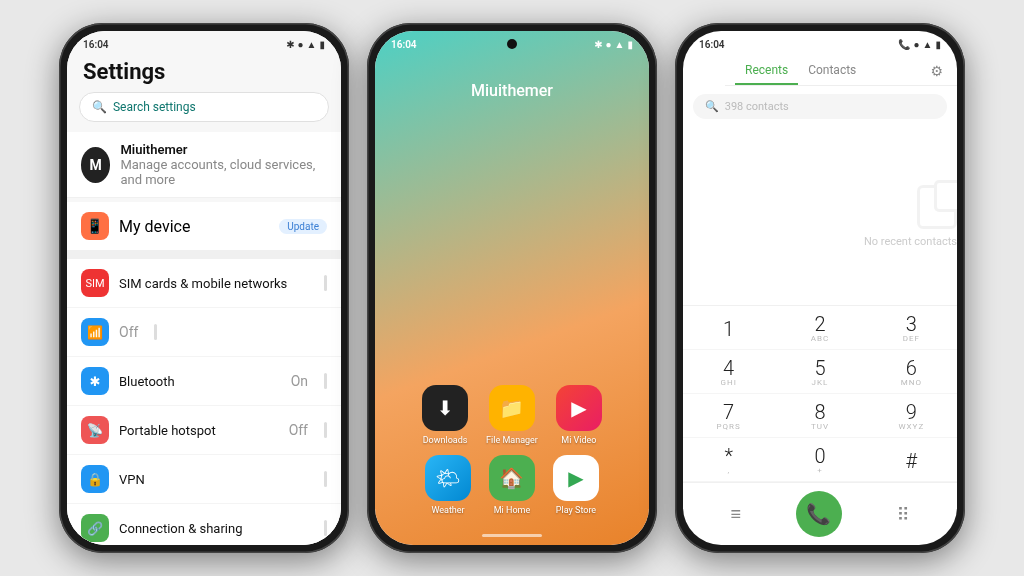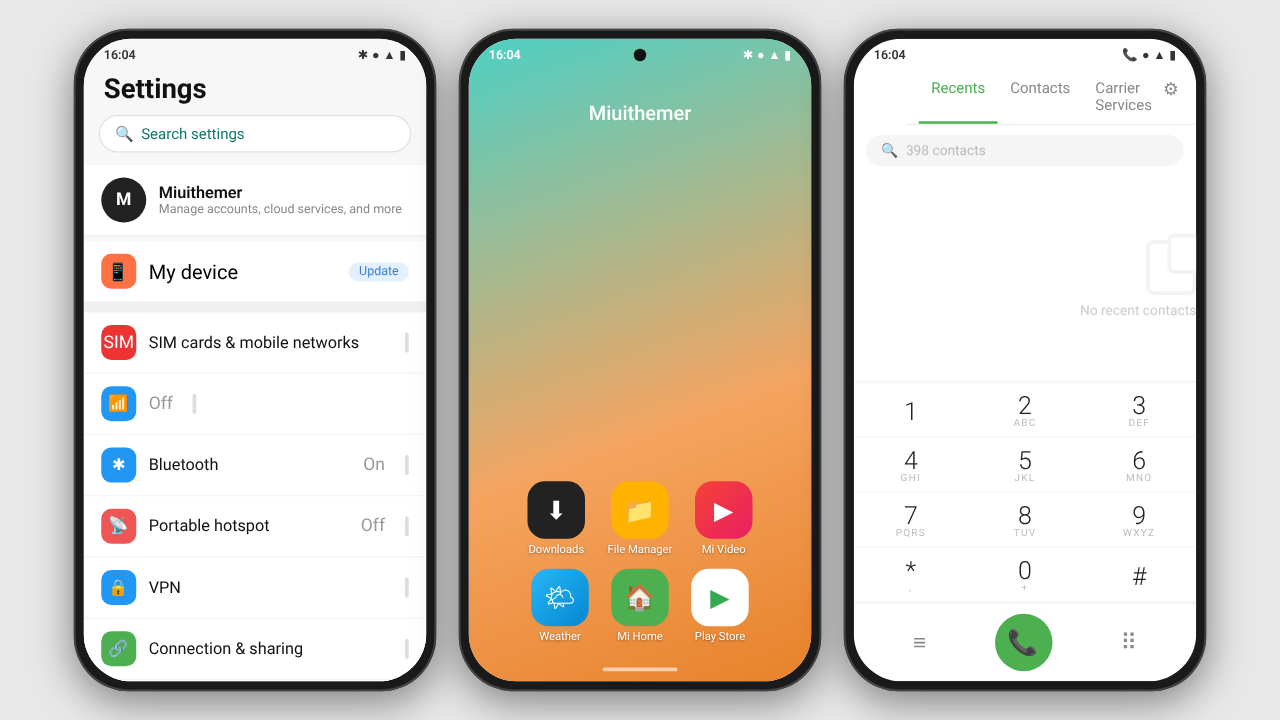--- a/index.html
+++ b/index.html
@@ -81,21 +81,21 @@
       gap: 10px;
       border-bottom: 1px solid #f0f0f0;
     }
     .avatar-circle {
       width: 36px; height: 36px; border-radius: 50%;
       background: #222;
       display: flex; align-items: center; justify-content: center;
       font-size: 14px; color: #fff; font-weight: 700;
     }
     .account-text .name { font-size: 13px; font-weight: 600; color: #111; }
-    .account-text .sub { font-size: 10px; color: #888; text-align: center; }
+    .account-text .sub { font-size: 13px; color: #888; }
     .device-row {
       background: #fff;
       padding: 10px 14px;
       display: flex;
       align-items: center;
       gap: 10px;
       border-bottom: 1px solid #f0f0f0;
     }
     .update-badge {
       margin-left: auto;
@@ -339,21 +339,21 @@
         <div class="item-icon icon-device" style="width:28px;height:28px;border-radius:8px;display:flex;align-items:center;justify-content:center;font-size:14px;">📱</div>
         <span class="item-label">My device</span>
         <span class="update-badge">Update</span>
       </div>
       <div class="settings-divider"></div>
 
       <div class="settings-list">
 
         <div class="settings-item">
           <div class="item-icon icon-sim" style="background:#e33;">
-            <span style="color:#fff;font-size:14px;">SIM</span>
+            <span style="color:#fff;font-size:11px;">SIM</span>
           </div>
           <span class="item-label">SIM cards &amp; mobile networks</span>
           <div class="vbar"></div>
         </div>
 
         <div class="settings-item">
           <div class="item-icon icon-wifi" style="background:#2196f3;">
             <span style="color:#fff;font-size:13px;">📶</span>
           </div>
           <span class="item-value">Off</span>
@@ -475,21 +475,20 @@
           <span>📞</span>
           <span>●</span>
           <span>▲</span>
           <span>▮</span>
         </div>
       </div>
       <div style="position:relative;padding-left:42px;">
         <div class="dialer-tabs">
           <div class="dialer-tab active">Recents</div>
           <div class="dialer-tab">Contacts</div>
-          <div class="dialer-tab">Carrier Services</div>
         </div>
         <span class="gear-icon-dialer">⚙</span>
       </div>
       <div class="dialer-search">
         <span style="color:#bbb;font-size:11px;">🔍</span>
         <span style="color:#bbb;font-size:11px;">398 contacts</span>
       </div>
       <div class="no-contacts">
         <div class="contacts-icon-placeholder"></div>
         <span>No recent contacts</span>

